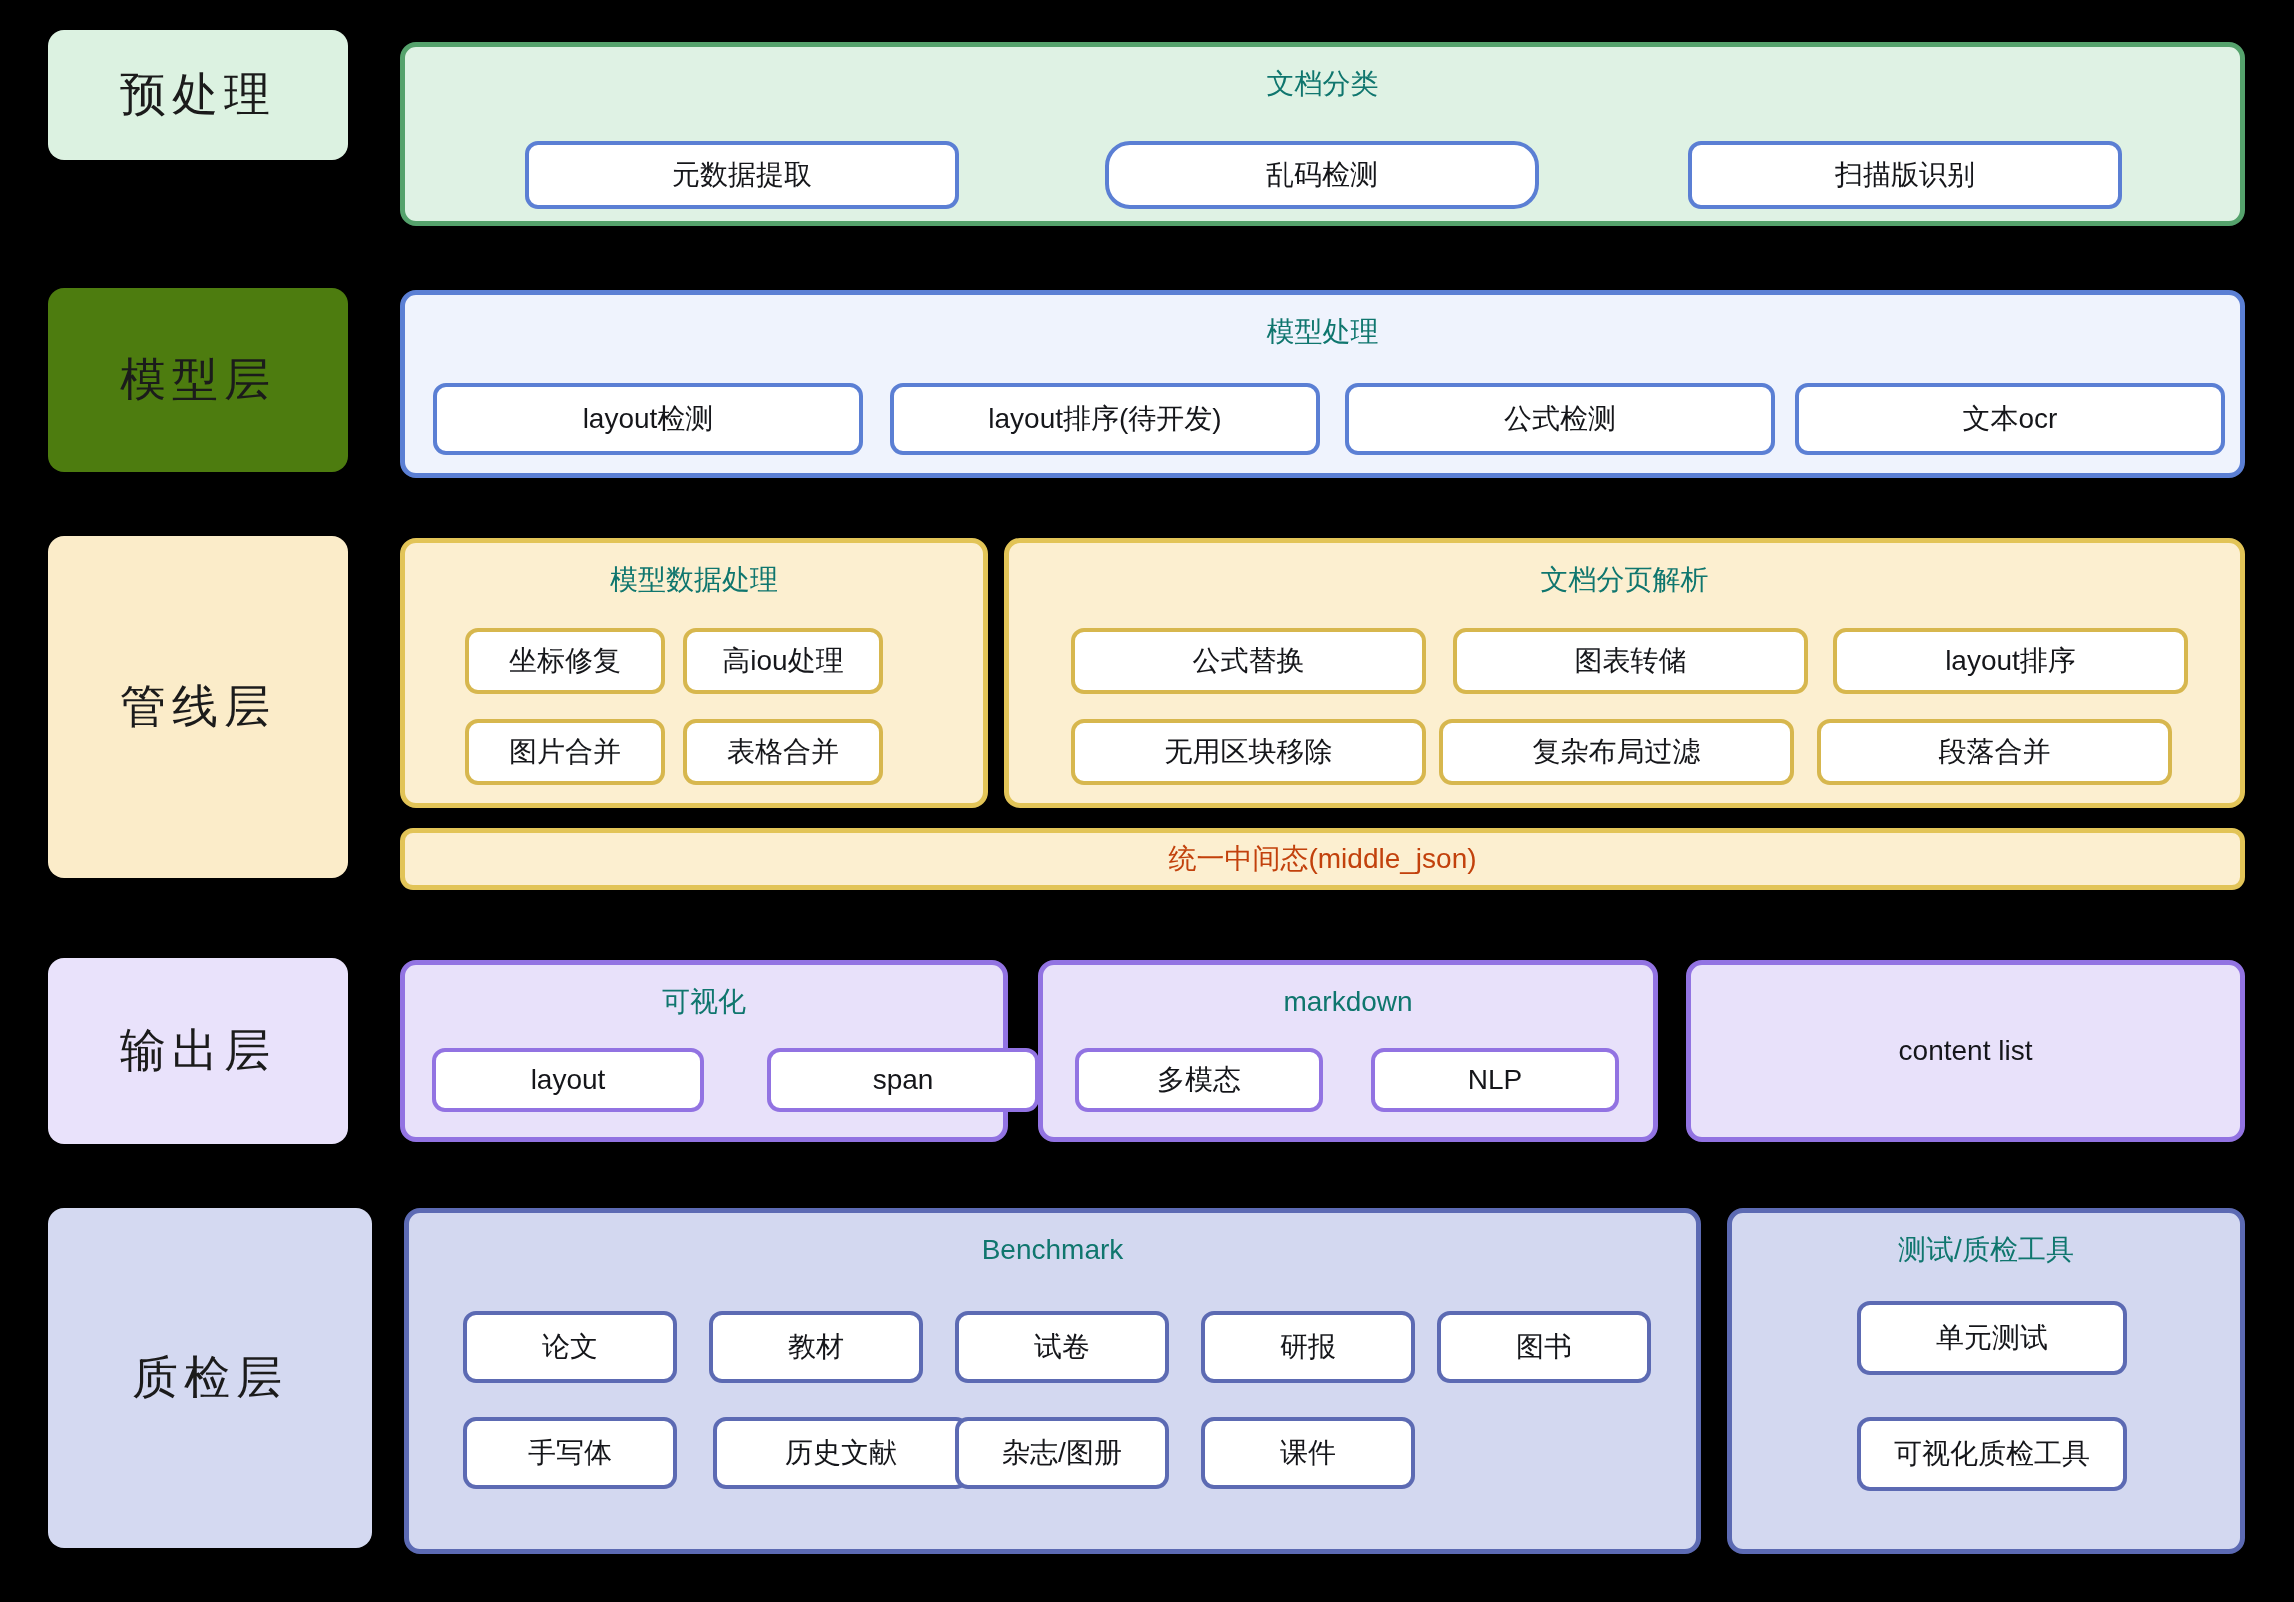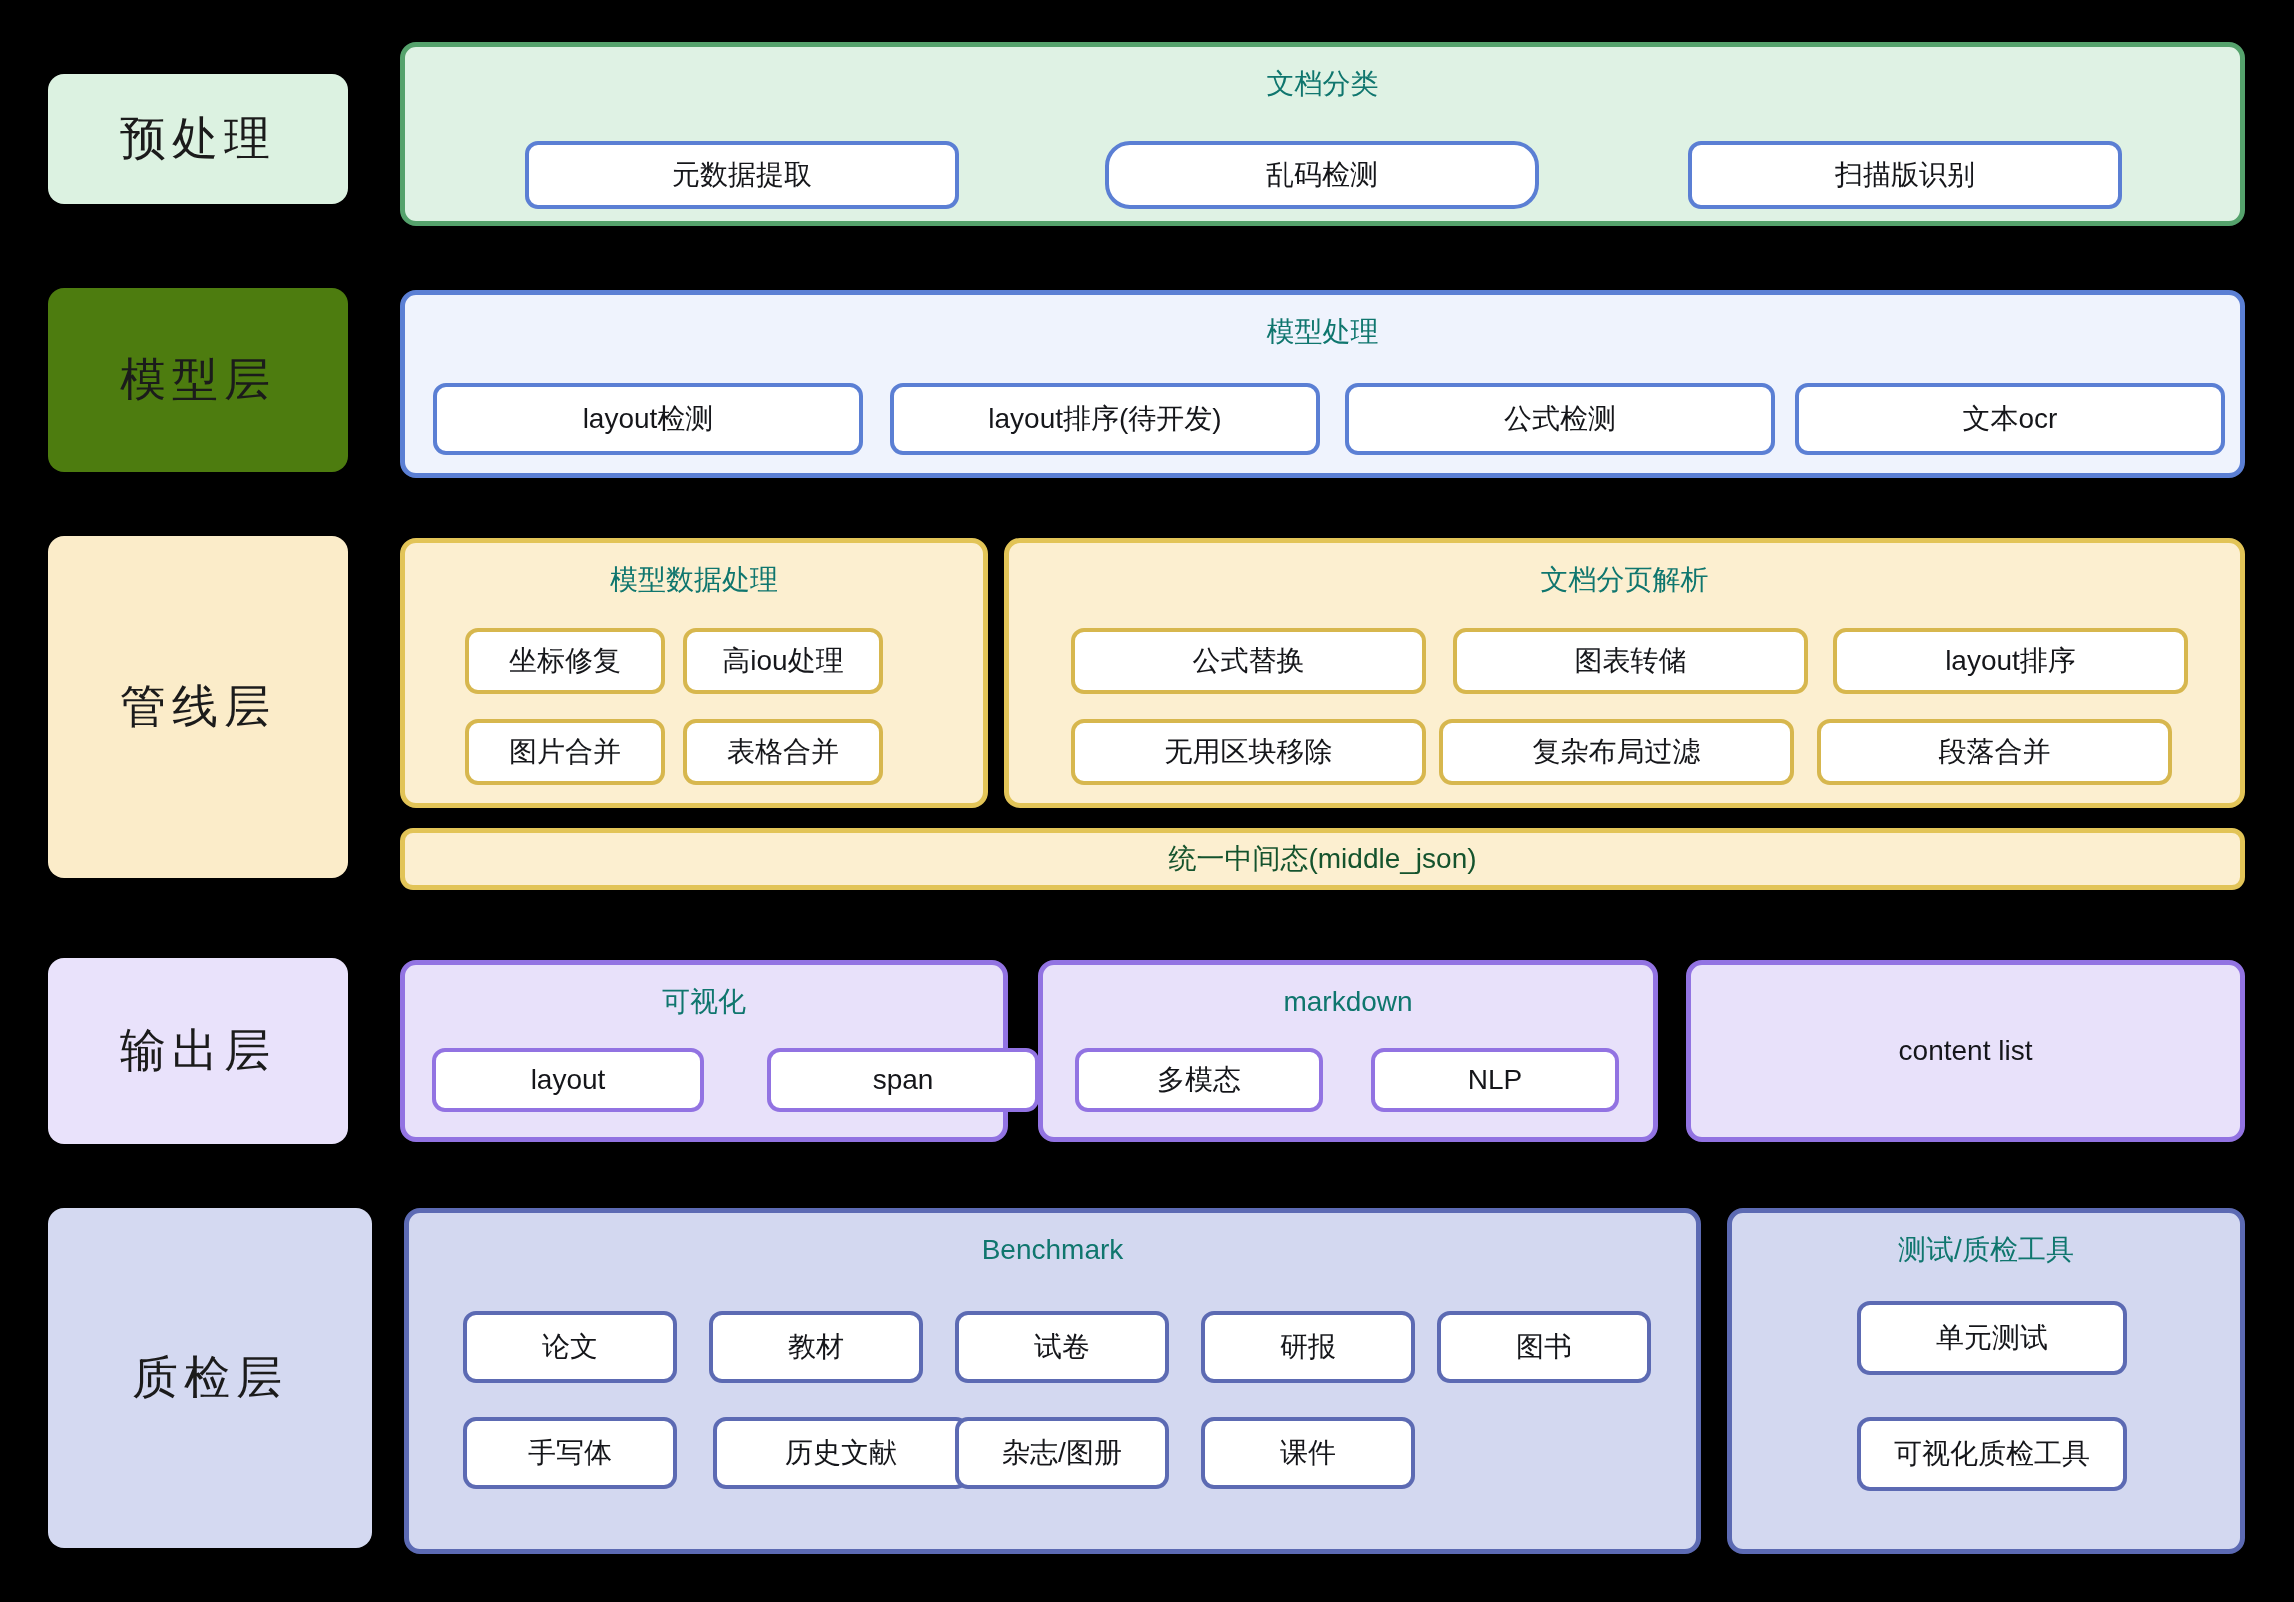--- a/index.html
+++ b/index.html
@@ -68,25 +68,25 @@
 
   .bar {
     position: absolute;
     border-radius: 13px;
     border-width: 5px;
     border-style: solid;
     display: flex;
     align-items: center;
     justify-content: center;
     font-size: 28px;
-    color: #14532d;
+    color: #c2410c;
   }
 
   
-  .c-green-label { background: #dcf2e1; margin-top: 44px; }
+  .c-green-label { background: #dcf2e1; }
   .c-green-group { background: #dff2e4; border-color: #55a26c; }
   .c-blue-node   { border-color: #5b7fd4; }
 
   
   .c-blue-label  { background: #4d7c0f; }
   .c-blue-group  { background: #eff3fd; border-color: #5b7fd4; }
 
   
   .c-gold-label  { background: #fbecc9; }
   .c-gold-group  { background: #fcefd0; border-color: #e2c457; }

